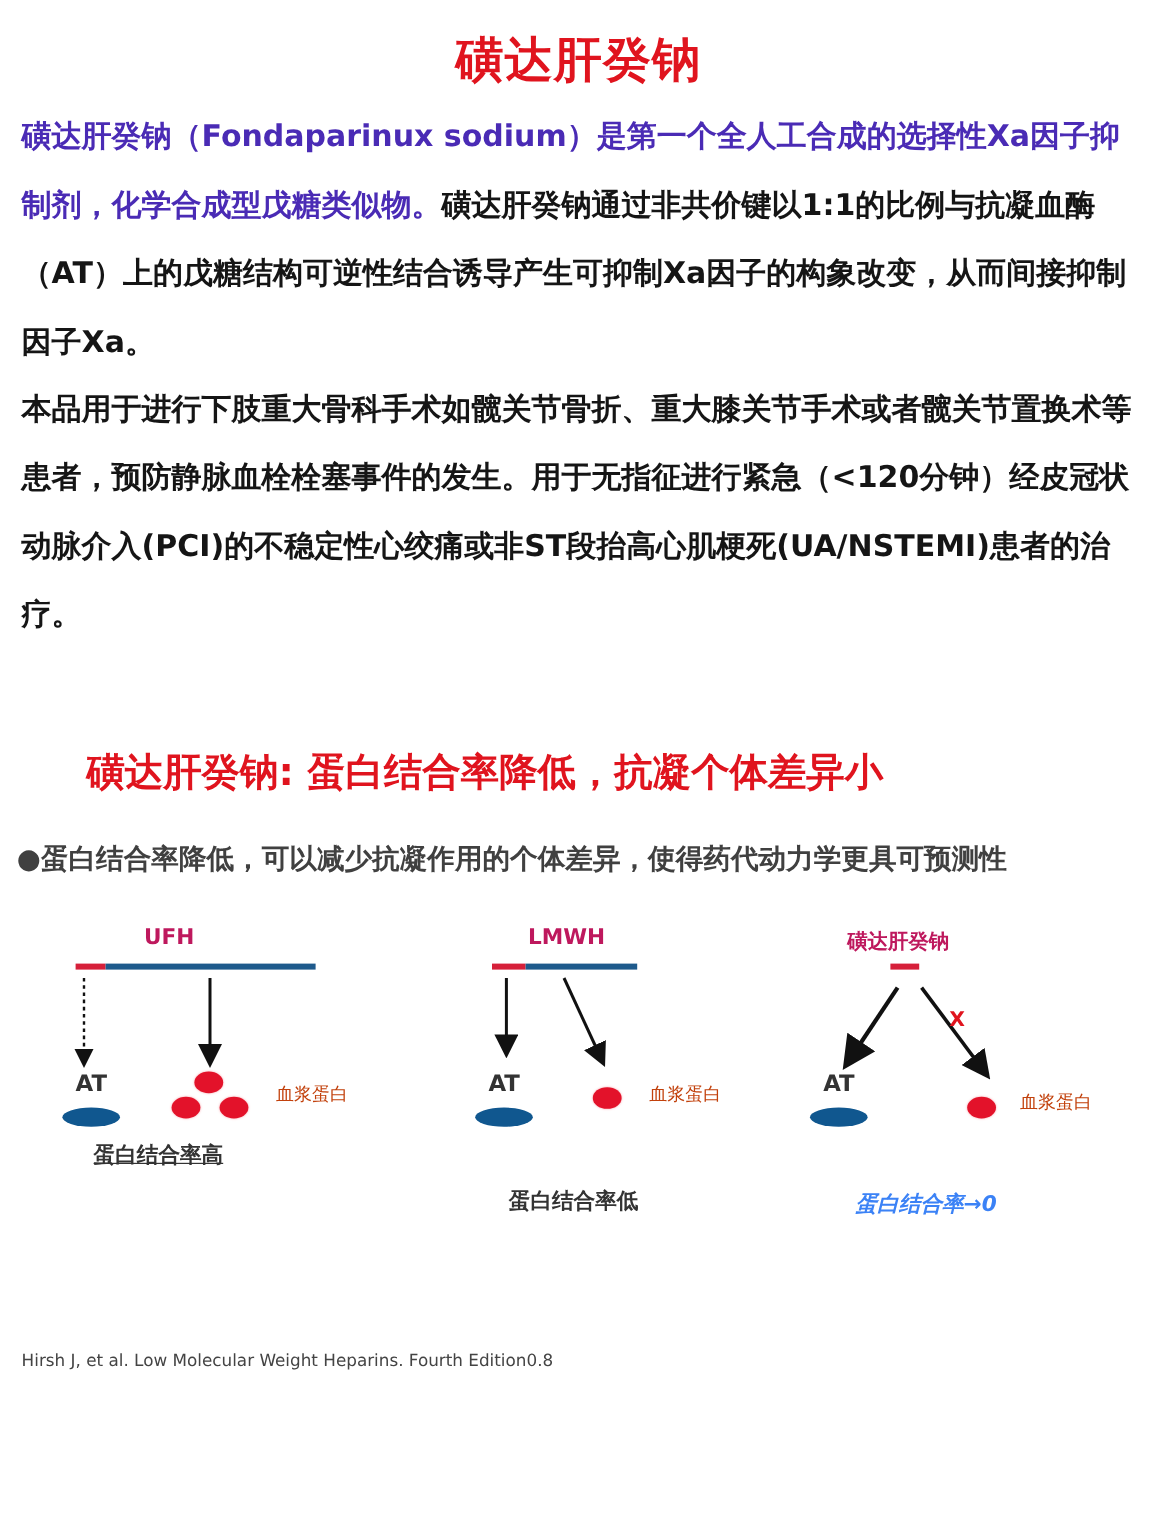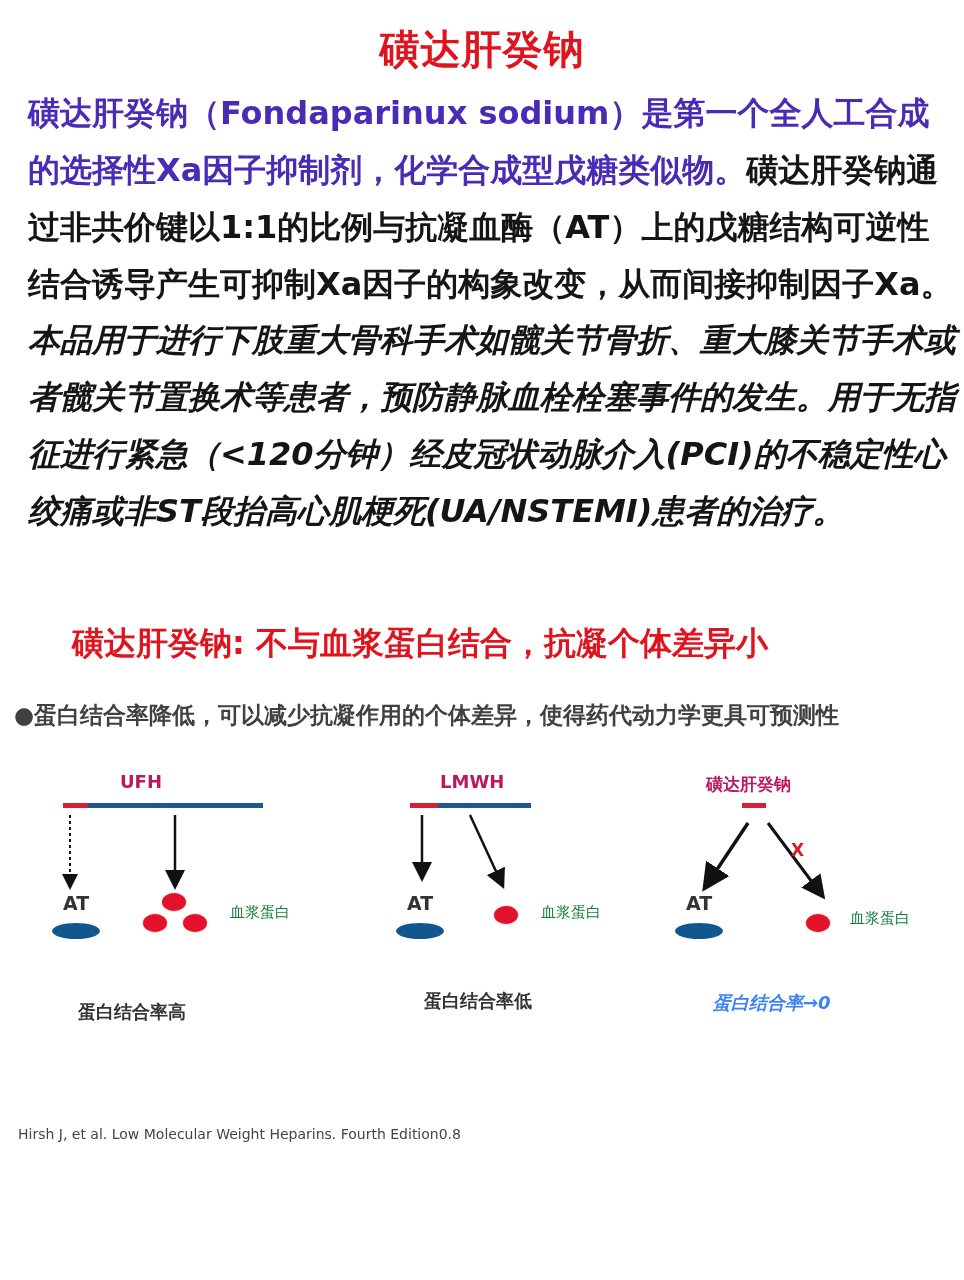--- a/index.html
+++ b/index.html
@@ -1,55 +1,55 @@
 <!DOCTYPE html>
 <html><head>
 <meta charset="utf-8">
 <style>
   html, body { margin: 0; padding: 0; background: #ffffff; }
   body { width: 964px; height: 1280px; position: relative; overflow: hidden;
          font-family: "DejaVu Sans", "Liberation Sans", sans-serif; color: #111; }
   .title { position: absolute; top: 22px; left: 0; width: 964px; text-align: center;
            font-size: 40px; font-weight: bold; color: #e0141e; letter-spacing: 1px; }
-  .para { position: absolute; left: 28px; width: 930px; font-size: 32px; font-weight: bold;
+  .para { position: absolute; left: 18px; width: 930px; font-size: 25px; font-weight: bold;
           line-height: 57px; }
   .para1 { top: 85px; }
-  .para2 { top: 312px; font-style: italic; }
+  .para2 { top: 312px; }
   .purple { color: #4a2bb5; }
   .black { color: #151515; }
   .subtitle { position: absolute; top: 622px; left: 72px; font-size: 32px; font-weight: bold;
               color: #e0141e; }
   .bullet { position: absolute; top: 700px; left: 14px; font-size: 23px; font-weight: bold;
             color: #404040; }
   .ptitle { position: absolute; font-size: 18px; font-weight: bold; color: #be185d; }
   .bar { position: absolute; height: 5px; }
   .seg-red { background: #d6203a; }
   .seg-blue { background: #1e5a8c; }
   .ellipse { position: absolute; border-radius: 50%; }
   .at-ell { width: 48px; height: 16px; background: #10578f; }
   .prot { width: 24px; height: 18px; background: #e3122a; box-shadow: 0 0 2px #f7a0a8; }
   .lbl-at { position: absolute; font-size: 19px; font-weight: bold; color: #333; }
-  .lbl-prot { position: absolute; font-size: 15px; color: #15803d; text-align: right; }
+  .lbl-prot { position: absolute; font-size: 15px; color: #c2410c; text-align: right; }
   .caption { position: absolute; font-size: 18px; font-weight: bold; color: #333; }
   .caption.red { color: #3b82f6; font-style: italic; }
   svg.arrows { position: absolute; left: 0; top: 0; overflow: visible; }
   .ref { position: absolute; top: 1126px; left: 18px; font-size: 14px; color: #444; }
 </style>
 </head>
 <body>
 
 <div class="title">磺达肝癸钠</div>
 
 <div class="para para1">
   <span class="purple">磺达肝癸钠（Fondaparinux sodium）是第一个全人工合成的选择性Xa因子抑制剂，化学合成型戊糖类似物。</span><span class="black">磺达肝癸钠通过非共价键以1:1的比例与抗凝血酶（AT）上的戊糖结构可逆性结合诱导产生可抑制Xa因子的构象改变，从而间接抑制因子Xa。</span>
 </div>
 
 <div class="para para2 black">本品用于进行下肢重大骨科手术如髋关节骨折、重大膝关节手术或者髋关节置换术等患者，预防静脉血栓栓塞事件的发生。用于无指征进行紧急（&lt;120分钟）经皮冠状动脉介入(PCI)的不稳定性心绞痛或非ST段抬高心肌梗死(UA/NSTEMI)患者的治疗。</div>
 
-<div class="subtitle">磺达肝癸钠: 不与血浆蛋白结合，抗凝个体差异小</div>
+<div class="subtitle">磺达肝癸钠: 蛋白结合率降低，抗凝个体差异小</div>
 
 <div class="bullet">●蛋白结合率降低，可以减少抗凝作用的个体差异，使得药代动力学更具可预测性</div>
 
 <div>
   <div class="ptitle" style="left:120px; top:771px;">UFH</div>
   <div class="bar seg-red" style="left:63px; top:803px; width:25px;"></div>
   <div class="bar seg-blue" style="left:88px; top:803px; width:175px;"></div>
   <svg class="arrows" width="964" height="1280">
     <defs>
       <marker id="ah" markerWidth="8" markerHeight="8" refX="4" refY="4" orient="auto">
@@ -64,21 +64,21 @@
 
     <line x1="748" y1="823" x2="710" y2="880" stroke="#111" stroke-width="3.5" marker-end="url(#ah)"></line>
     <line x1="768" y1="823" x2="818" y2="890" stroke="#111" stroke-width="3" marker-end="url(#ah)"></line>
   </svg>
   <div class="lbl-at" style="left:63px; top:892px;">AT</div>
   <div class="ellipse at-ell" style="left:52px; top:923px;"></div>
   <div class="ellipse prot" style="left:162px; top:893px;"></div>
   <div class="ellipse prot" style="left:143px; top:914px;"></div>
   <div class="ellipse prot" style="left:183px; top:914px;"></div>
   <div class="lbl-prot" style="left:230px; top:903px;">血浆蛋白</div>
-  <div class="caption" style="left:78px; top:1000px;">蛋白结合率高</div>
+  <div class="caption" style="left:78px; top:950px;text-decoration:underline;">蛋白结合率高</div>
 </div>
 
 <div>
   <div class="ptitle" style="left:440px; top:771px;">LMWH</div>
   <div class="bar seg-red" style="left:410px; top:803px; width:28px;"></div>
   <div class="bar seg-blue" style="left:438px; top:803px; width:93px;"></div>
   <div class="lbl-at" style="left:407px; top:892px;">AT</div>
   <div class="ellipse at-ell" style="left:396px; top:923px;"></div>
   <div class="ellipse prot" style="left:494px; top:906px;"></div>
   <div class="lbl-prot" style="left:541px; top:903px;">血浆蛋白</div>

